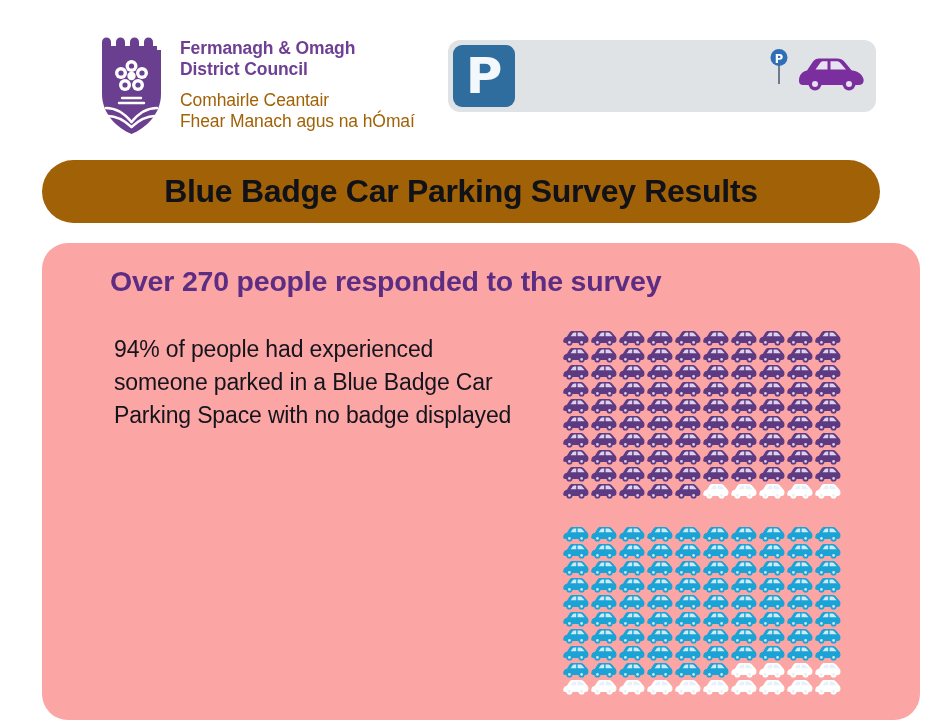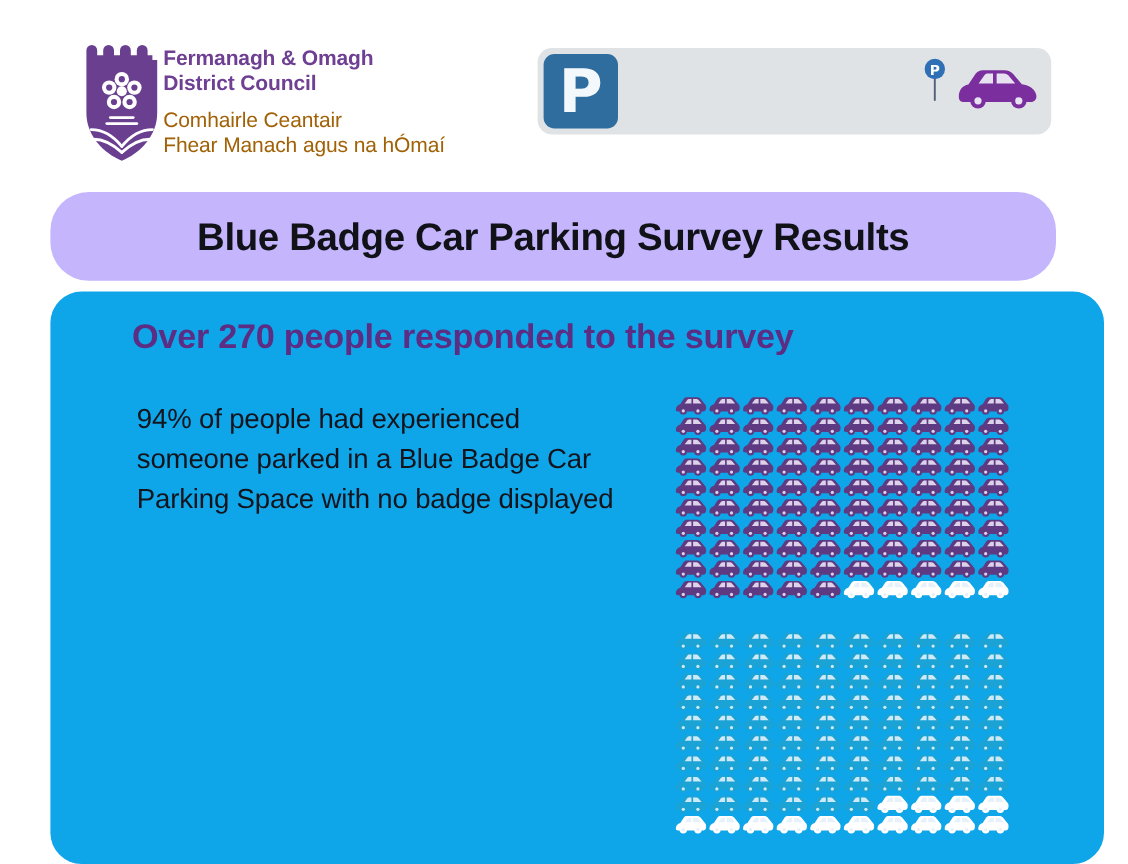--- a/index.html
+++ b/index.html
@@ -18,24 +18,25 @@
   
   .header {
     position: absolute;
     top: 0; left: 0;
     width: 940px;
     height: 148px;
   }
 
   .logo-block {
     position: absolute;
-    left: 68px;
+    left: 98px;
     top: 32px;
     display: flex;
     align-items: flex-start;
+    gap: 14px;
   }
   .crest {
     width: 68px;
     height: 104px;
     flex: 0 0 auto;
   }
   .logo-text {
     padding-top: 6px;
   }
   .logo-line {
@@ -98,22 +99,22 @@
     width: 110px;
     height: 48px;
   }
 
   
   .title-banner {
     position: absolute;
     left: 42px;
     top: 160px;
     width: 838px;
-    height: 74px;
-    background: #c4b5fd;
+    height: 63px;
+    background: #a16207;
     border-radius: 32px;
     display: flex;
     align-items: center;
     justify-content: center;
   }
   .title-banner h1 {
     margin: 0;
     font-size: 32px;
     font-weight: bold;
     color: #111118;
@@ -121,21 +122,21 @@
     white-space: nowrap;
   }
 
   
   .card {
     position: absolute;
     left: 42px;
     top: 243px;
     width: 878px;
     height: 477px;
-    background: #0ea5e9;
+    background: #fca5a5;
     border-radius: 26px 26px 26px 26px;
   }
   .subtitle {
     position: absolute;
     left: 68px;
     top: 22px;
     font-size: 28.5px;
     font-weight: bold;
     color: #5c2d82;
     letter-spacing: -0.2px;

